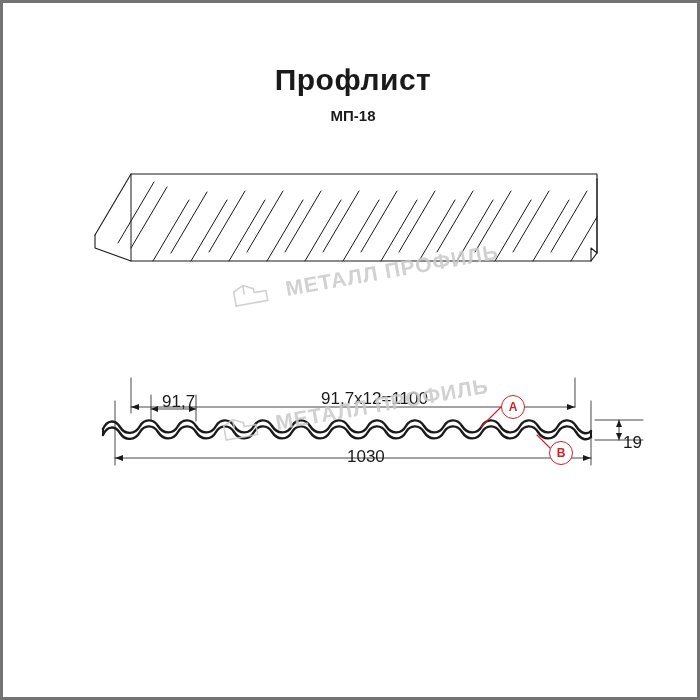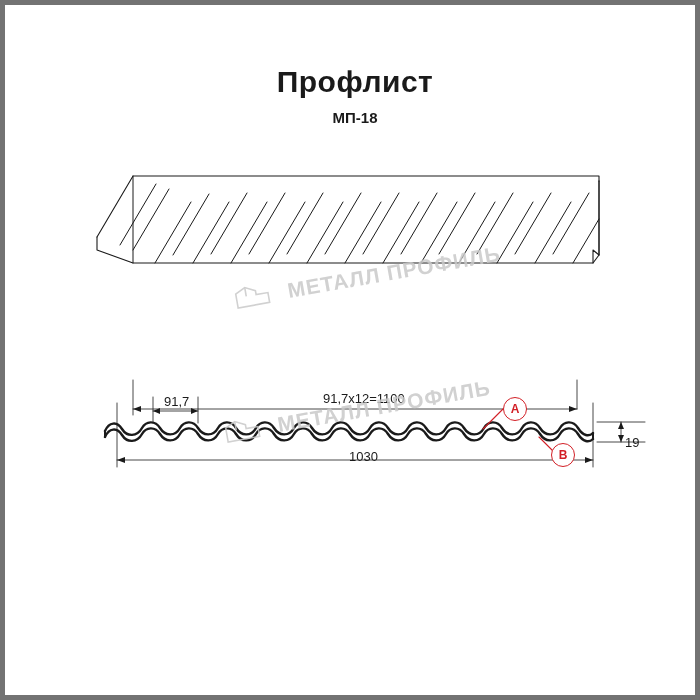--- a/index.html
+++ b/index.html
@@ -11,21 +11,21 @@
     height: 700px;
     background: #ffffff;
     font-family: "Liberation Sans", sans-serif;
     color: #1a1a1a;
     position: relative;
     overflow: hidden;
   }
   .page {
     position: absolute;
     inset: 0;
-    border: 5px solid #737373;
+    border: 3px solid #737373;
     box-sizing: border-box;
   }
   .title {
     position: absolute;
     top: 60px;
     left: 0;
     width: 700px;
     text-align: center;
     font-size: 30px;
     font-weight: bold;
@@ -78,21 +78,21 @@
     top: 392px;
     transform: rotate(-10deg);
   }
   .wm-logo {
     display: inline-block;
     vertical-align: middle;
     margin-right: 7px;
   }
   .dim-label {
     position: absolute;
-    font-size: 13px;
+    font-size: 17px;
     color: #1a1a1a;
     white-space: nowrap;
     text-align: right;
   }
   .lbl-top   { left: 318px; top: 386px; }
   .lbl-pitch { left: 159px; top: 389px; }
   .lbl-total { left: 344px; top: 444px; }
   .lbl-thick { left: 620px; top: 430px; }
   .callout {
     position: absolute;

